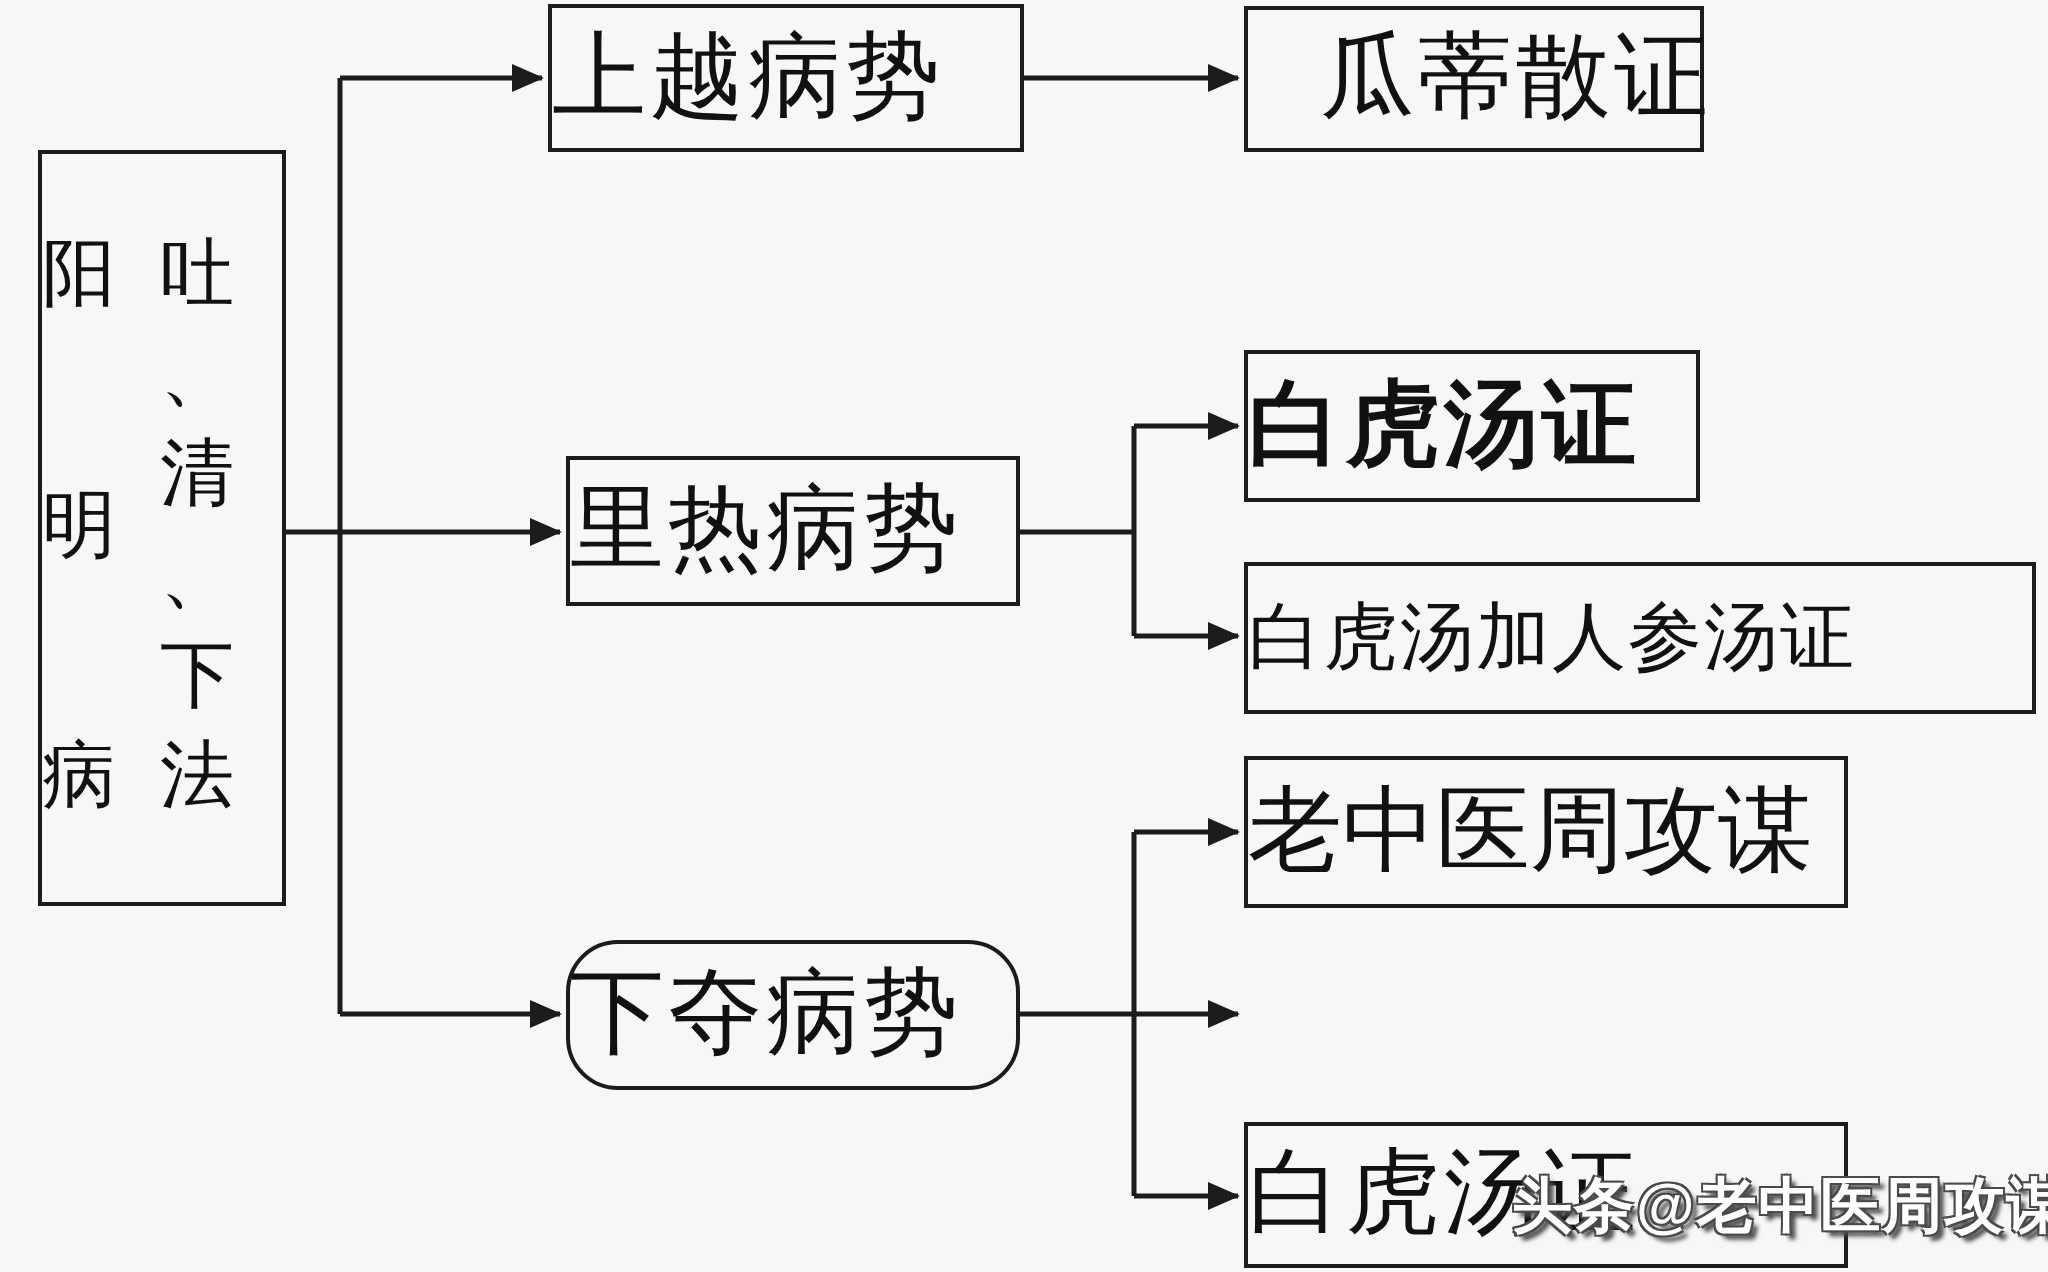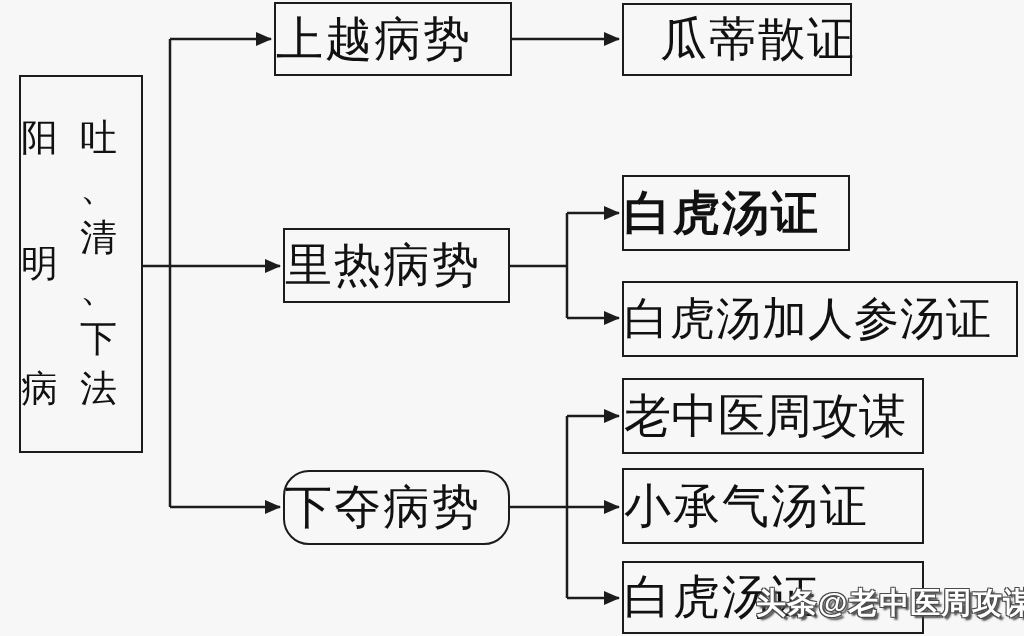--- a/index.html
+++ b/index.html
@@ -25,21 +25,21 @@
   }
   .n-root{left:19px;top:75px;width:124px;height:378px;
     flex-direction:row;gap:22px;padding:42px 0 44px;align-items:stretch;}
   .vcol{display:flex;flex-direction:column;justify-content:space-between;
     align-items:center;font-size:37px;line-height:1;letter-spacing:0;}
   .n-b0{left:274px;top:2px;width:238px;height:74px;}
   .n-b1{left:283px;top:228px;width:227px;height:75px;}
   .n-b2{left:283px;top:470px;width:227px;height:75px;border-radius:26px;}
   .n-c00{left:622px;top:3px;width:230px;height:73px;padding-left:36px;}
   .n-c10{left:622px;top:175px;width:228px;height:76px;font-weight:bold;}
-  .n-c11{left:622px;top:281px;width:396px;height:76px;font-size:45px;letter-spacing:1px;}
+  .n-c11{left:622px;top:281px;width:396px;height:76px;font-size:37px;letter-spacing:1px;}
   .n-c20{left:622px;top:378px;width:302px;height:76px;letter-spacing:0;}
   .n-c21{left:622px;top:468px;width:302px;height:76px;}
   .n-c22{left:622px;top:561px;width:302px;height:73px;}
   .watermark{
     position:absolute;left:756px;top:583px;z-index:6;
     font-family:"Liberation Sans","DejaVu Sans",sans-serif;
     font-size:30px;font-weight:bold;letter-spacing:1px;white-space:nowrap;
     color:var(--watermark-fill);
     text-shadow:-1px -1px 0 var(--watermark-shadow),1px -1px 0 var(--watermark-shadow),
                 -1px 1px 0 var(--watermark-shadow),1px 1px 0 var(--watermark-shadow),
@@ -103,21 +103,18 @@
   </div>
   <div class="node n-c10">
     <span>白虎汤证</span>
   </div>
   <div class="node n-c11">
     <span>白虎汤加人参汤证</span>
   </div>
   <div class="node n-c20">
     <span>老中医周攻谋</span>
   </div>
-  <div class="node n-c21">
-    <span>小承气汤证</span>
-  </div>
   <div class="node n-c22">
     <span>白虎汤证</span>
   </div>
 
   <div class="watermark">头条@老中医周攻谋</div>
 </div>
 
 </body></html>

